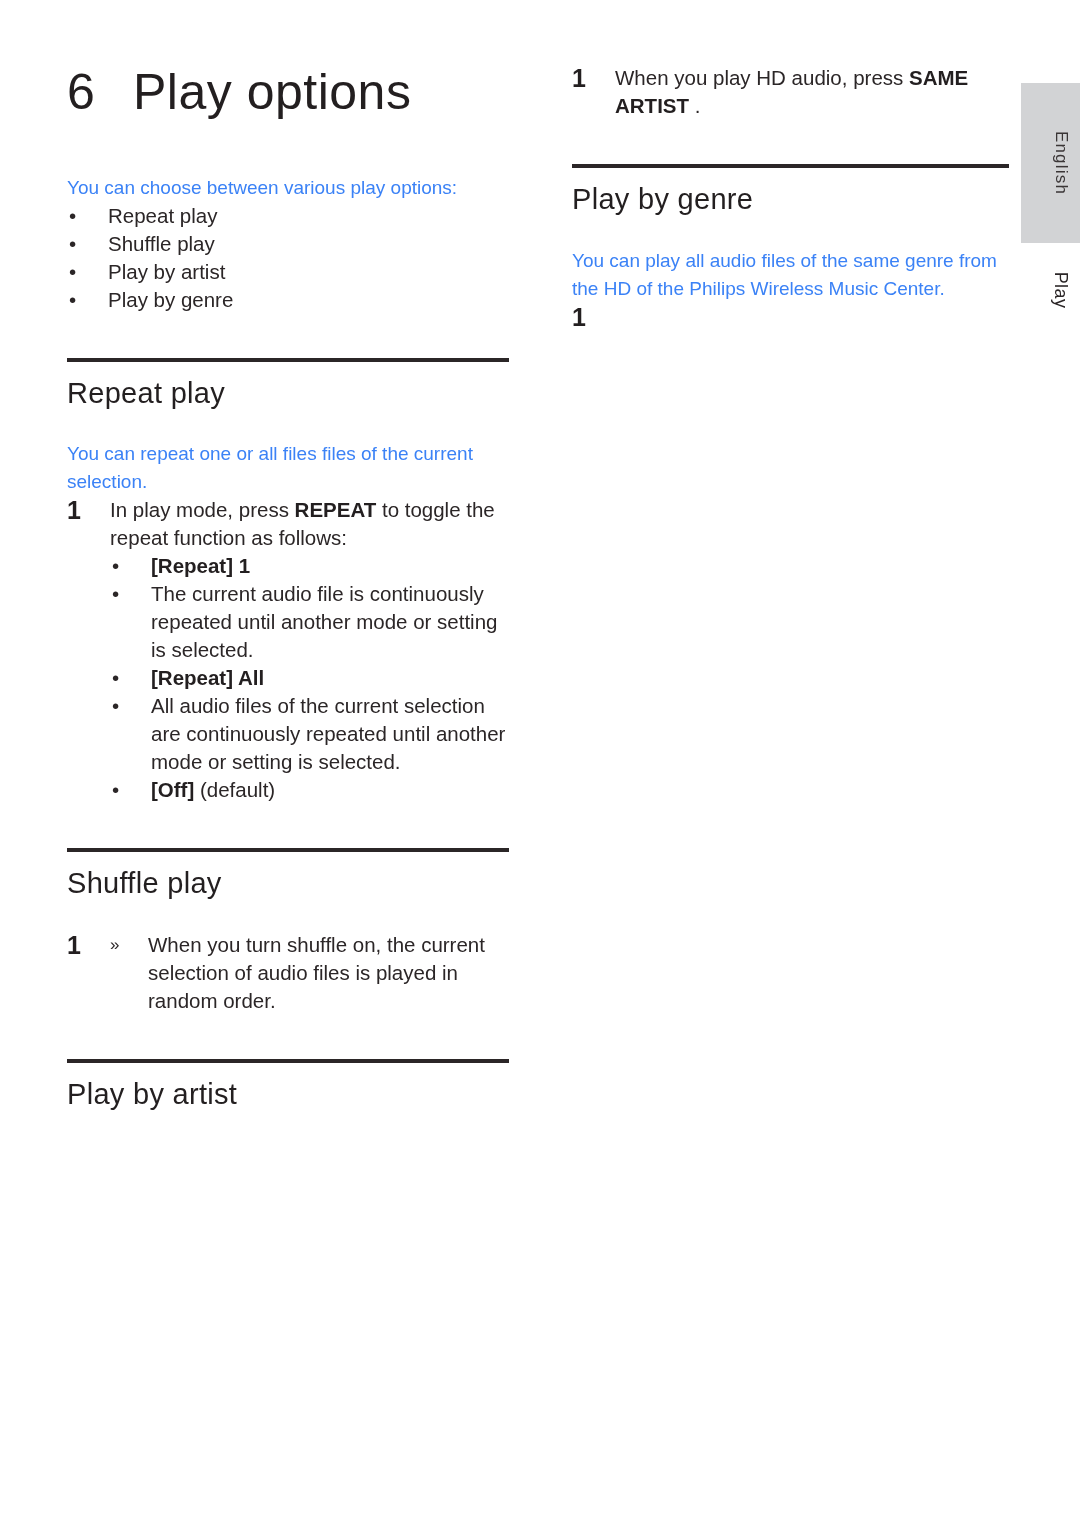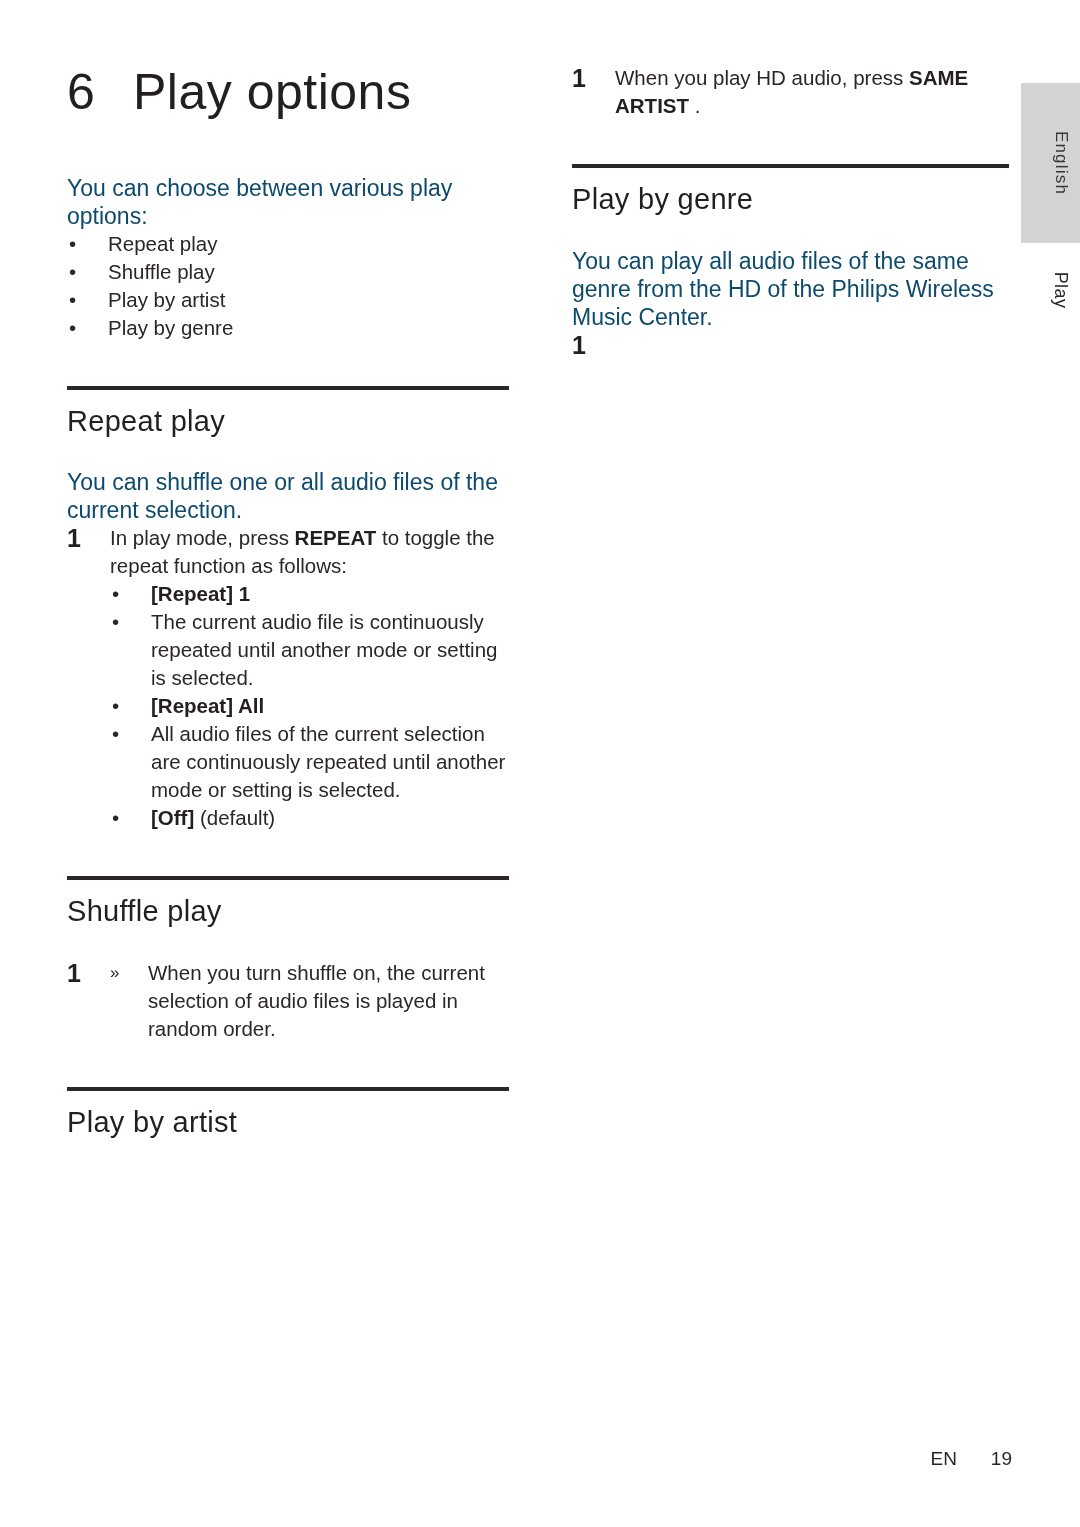--- a/index.html
+++ b/index.html
@@ -65,24 +65,24 @@
     font-size: 29px;
     font-weight: 400;
     color: #231f20;
     letter-spacing: 0.3px;
     margin: 14px 0 0 0;
     line-height: 1.2;
   }
 
   
   p.body {
-    font-size: 23px;
-    line-height: 28px;
-    margin: 0;
-    color: #0c4a6e;
+    font-size: 19px;
+    line-height: 28px;
+    margin: 0;
+    color: #3b82f6;
     font-weight: 400;
   }
   .spacer-lg { height: 44px; }
   .spacer-md { height: 30px; }
 
   
   ul.bul {
     list-style: none;
     margin: 0;
     padding: 0;
@@ -252,21 +252,21 @@
       </li>
     </ul>
 
     <div class="spacer-lg"></div>
 
     <div class="rule"></div>
     <h2 class="section">Repeat play</h2>
 
     <div class="spacer-md"></div>
 
-    <p class="body">You can shuffle one or all audio files of the current selection.</p>
+    <p class="body">You can repeat one or all files files of the current selection.</p>
 
     <ol class="steps">
       <li>
         <span class="step-num">1</span>
         <span class="step-text"><span>In play mode, press </span><b>REPEAT</b><span> to toggle the repeat function as follows:</span></span>
 
         <ul class="bul nested">
           <li>
             <span class="dot">•</span>
             <b>[Repeat] 1</b>
@@ -349,17 +349,14 @@
   </div>
 
   <div class="lang-tab">
     <div class="lang-text">English</div>
   </div>
 
   <div class="side-label">
     <div class="side-text">Play</div>
   </div>
 
-  <div class="footer">
-    <span class="en">EN</span><span>19</span>
-  </div>
 
 </div>
 
 </body></html>

